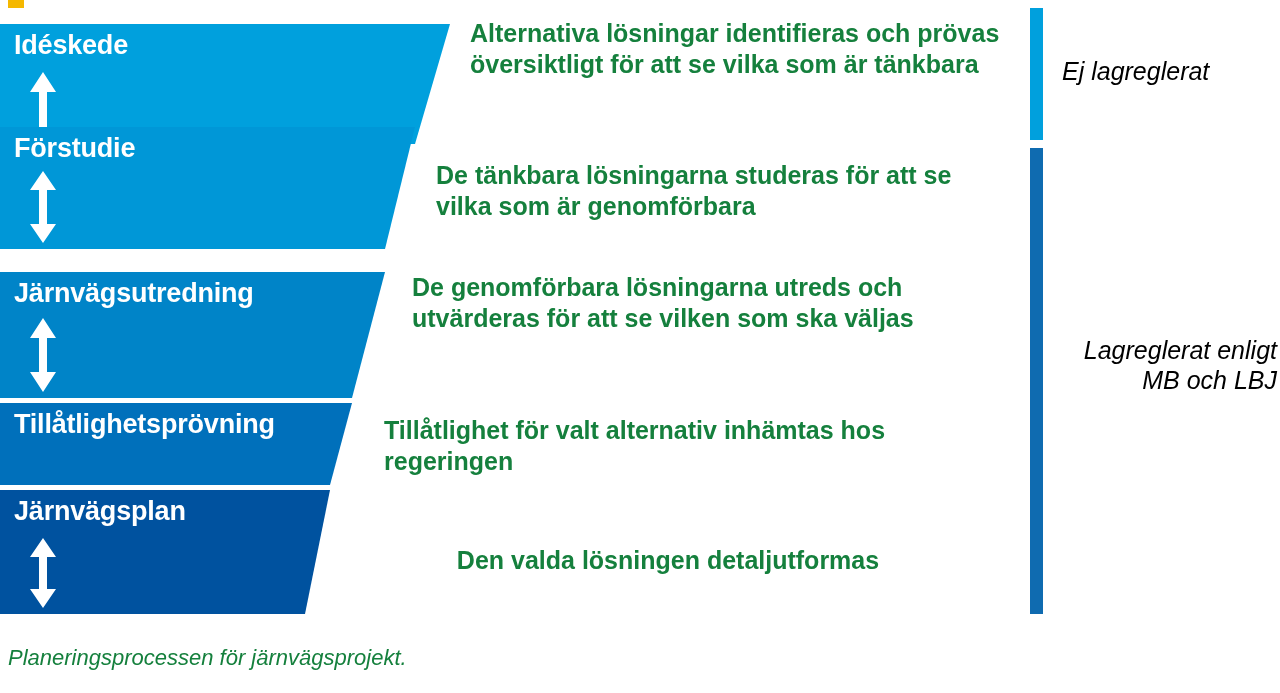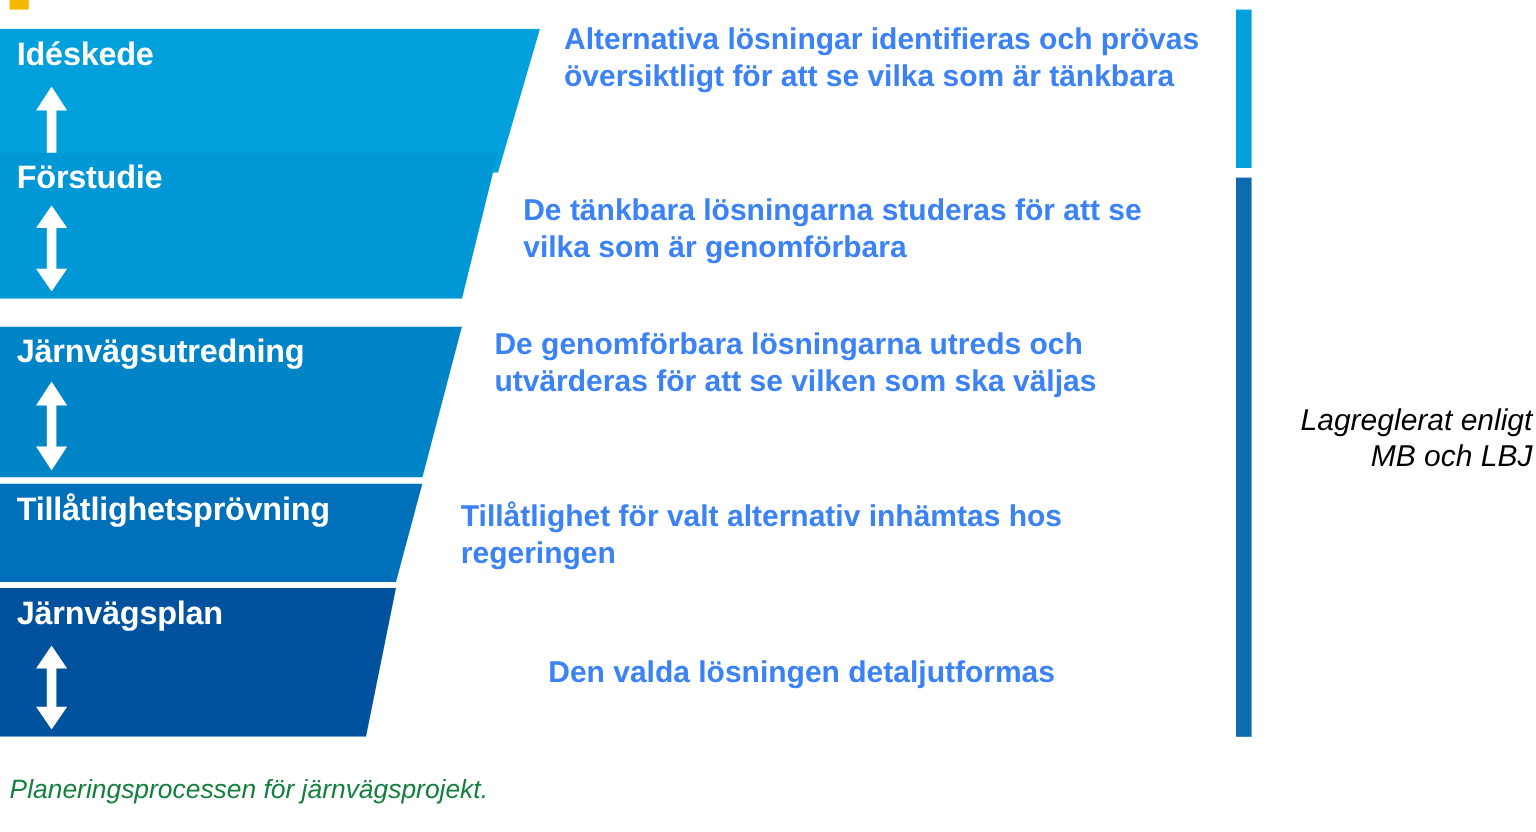--- a/index.html
+++ b/index.html
@@ -51,21 +51,21 @@
   
   .arrow {
     position: absolute;
     left: 28px;
   }
   .arrow svg { display: block; }
 
   
   .desc {
     position: absolute;
-    color: #3b82f6;
+    color: #15803d;
     font-weight: bold;
     font-size: 25px;
     line-height: 1.22;
   }
 
   
   .bar {
     position: absolute;
     width: 13px;
   }
@@ -176,20 +176,21 @@
 
   <div class="desc" style="left:436px; top:160px; width:560px; ">De tänkbara lösningarna studeras för att se vilka som är genomförbara</div>
 
   <div class="desc" style="left:412px; top:272px; width:560px;">De genomförbara lösningarna utreds och utvärderas för att se vilken som ska väljas</div>
 
   <div class="desc" style="left:384px; top:415px; width:520px;">Tillåtlighet för valt alternativ inhämtas hos regeringen</div>
 
   <div class="desc" style="left:368px; top:545px; width:600px;text-align:center;">Den valda lösningen detaljutformas</div>
 
   <div class="bar bar-top" style="left:1030px; top:8px; height:132px;"></div>
+  <div class="side-note" style="left:1062px; top:56px; width:215px;">Ej lagreglerat</div>
 
   <div class="bar bar-bottom" style="left:1030px; top:148px; height:466px;"></div>
   <div class="side-note" style="left:1062px; top:335px; width:215px;text-align:right;">Lagreglerat enligt
 MB och LBJ</div>
 
   <div class="caption">Planeringsprocessen för järnvägsprojekt.</div>
 
 </div>
 
 </body></html>

